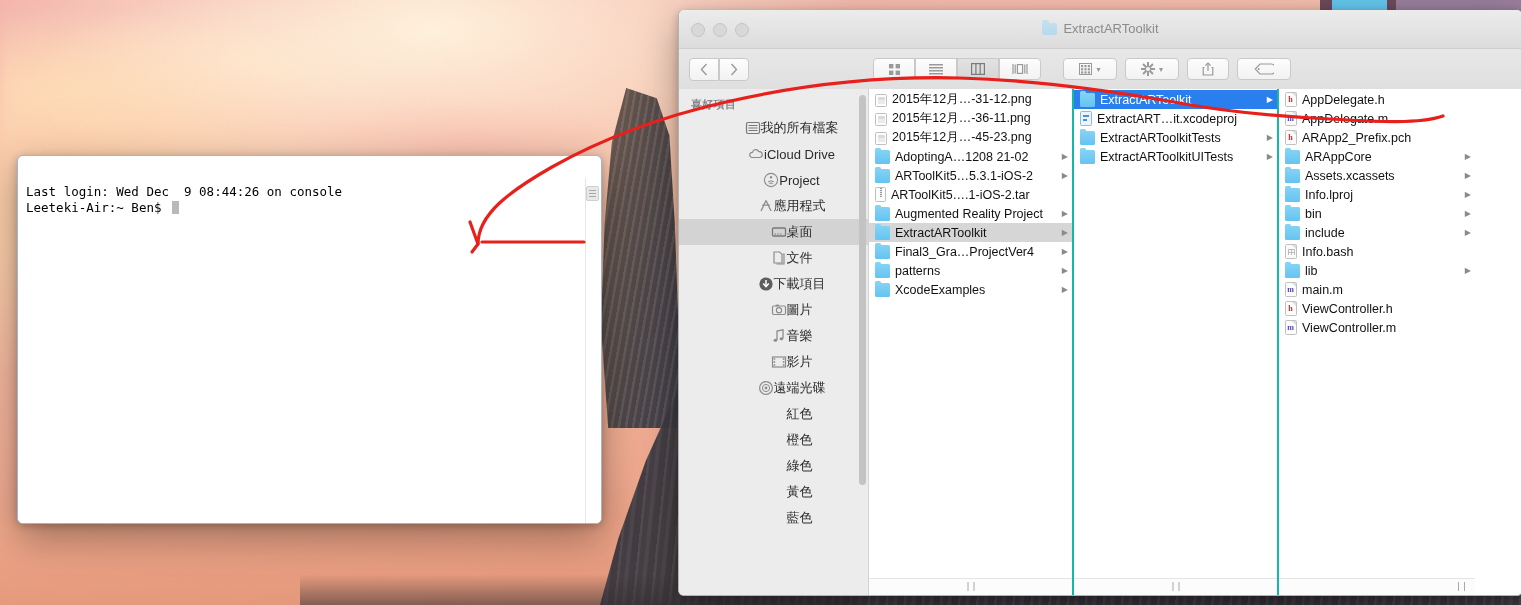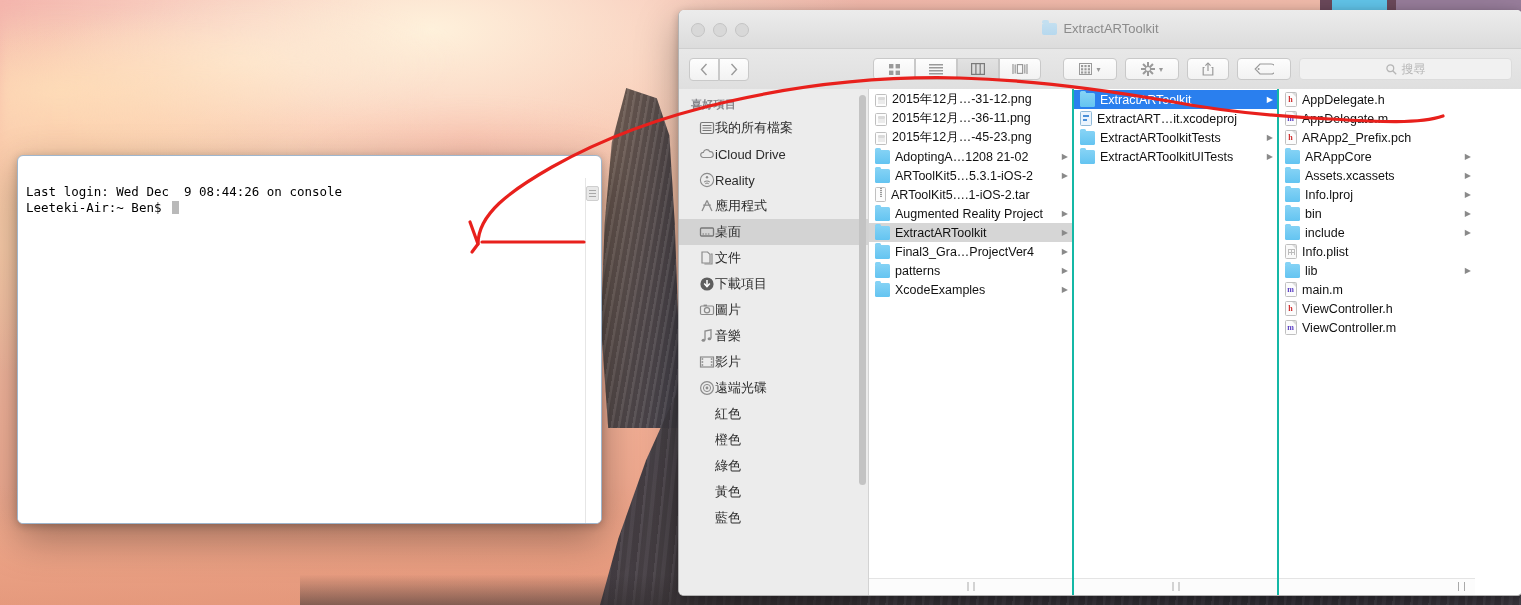--- a/index.html
+++ b/index.html
@@ -153,22 +153,22 @@
   #finder-search{margin-left:auto;width:235px;height:22px;background:#f1f1f1;
       border:1px solid #dcdcdc;border-radius:4px;display:flex;align-items:center;
       justify-content:center;gap:5px;color:#b6b6b6;font-size:12px;box-sizing:border-box;}
 
   #finder-body{position:absolute;left:0;right:0;top:79px;bottom:0;display:flex;background:#fff;}
 
   
   #finder-sidebar{width:190px;background:#ececec;border-right:1px solid #d3d3d3;
       overflow:hidden;position:relative;padding-top:4px;box-sizing:border-box;}
   .sb-header{font-size:11px;color:#86868b;font-weight:bold;padding:4px 0 3px 12px;letter-spacing:.3px;}
-  .sb-item{height:26px;display:flex;align-items:center;padding-left:20px;
-      font-size:13px;color:#2c2c2c;}
+  .sb-item{height:26px;display:flex;align-items:center;padding-left:36px;
+      font-size:13px;color:#2c2c2c;justify-content:center;}
   .sb-item.selected{background:#d3d3d3;}
   .sb-ico{width:16px;height:16px;flex:0 0 auto;position:relative;color:#787878;}
   .sb-ico svg{display:block;}
   .dot{width:11px;height:11px;border-radius:50%;margin-left:2px;}
   #sb-scrollbar{position:absolute;right:1px;top:4px;width:9px;bottom:4px;}
   #sb-thumb{position:absolute;right:1px;top:2px;width:7px;height:390px;border-radius:4px;
       background:#c3c3c3;}
 
   
   #finder-columns{flex:1;display:flex;position:relative;overflow:hidden;}
@@ -382,29 +382,20 @@
 
     <div class="tb-btn single w54">
       <svg width="20" height="12" viewBox="0 0 20 12">
         <g fill="none" stroke="#9a9a9a" stroke-width="1.2">
           <path d="M6 1 H17 A2.5 2.5 0 0 1 17 11 H6 L1.2 6 Z"></path>
           </g>
         <circle cx="4.6" cy="6" r="1" fill="#9a9a9a"></circle>
       </svg>
     </div>
 
-    <div id="finder-search">
-      <svg width="11" height="11" viewBox="0 0 11 11">
-        <g fill="none" stroke="#b6b6b6" stroke-width="1.3">
-            <circle cx="4.3" cy="4.3" r="3.4"></circle>
-            <line x1="7" y1="7" x2="10.2" y2="10.2"></line>
-          </g>
-      </svg>
-      <span title="搜尋">搜尋</span>
-    </div>
   </div>
 
   <div id="finder-body">
 
     <div id="finder-sidebar">
 
       <div class="sb-header">喜好項目</div>
 
       <div class="sb-item">
         <span class="sb-ico">
@@ -431,21 +422,21 @@
 
       <div class="sb-item">
         <span class="sb-ico">
           <svg width="16" height="16" viewBox="0 0 16 16">
               <circle cx="8" cy="8" r="6.6" fill="none" stroke="#8c8c8c" stroke-width="1.1"></circle>
               <path d="M5.2 10.2 a4 4 0 0 1 5.6 0" fill="none" stroke="#8c8c8c" stroke-width="1.1"></path>
               <path d="M6.4 11.8 a2.3 2.3 0 0 1 3.2 0" fill="none" stroke="#8c8c8c" stroke-width="1.1"></path>
               <circle cx="8" cy="5.2" r="1.2" fill="#8c8c8c"></circle>
             </svg>
         </span>
-        <span>Reality</span>
+        <span>Project</span>
       </div>
 
       <div class="sb-item">
         <span class="sb-ico">
           <svg width="16" height="16" viewBox="0 0 16 16">
               <g stroke="#8c8c8c" stroke-width="1.3" fill="none">
                 <line x1="8" y1="2.5" x2="3" y2="13"></line>
                 <line x1="8" y1="2.5" x2="13" y2="13"></line>
                 <line x1="4.2" y1="7.2" x2="11.8" y2="7.2"></line>
               </g>
@@ -722,21 +713,21 @@
           </div>
           <div class="row">
             <span class="ic folder"></span>
             <span class="name">include</span>
             <span class="arrow">▶</span>
           </div>
           <div class="row">
             <span class="ic doc plist">
                 <span class="grid"></span>
               </span>
-            <span class="name">Info.plist</span>
+            <span class="name">Info.bash</span>
           </div>
           <div class="row">
             <span class="ic folder"></span>
             <span class="name">lib</span>
             <span class="arrow">▶</span>
           </div>
           <div class="row">
             <span class="ic doc m">
                 <span class="lt">m</span>
               </span>

